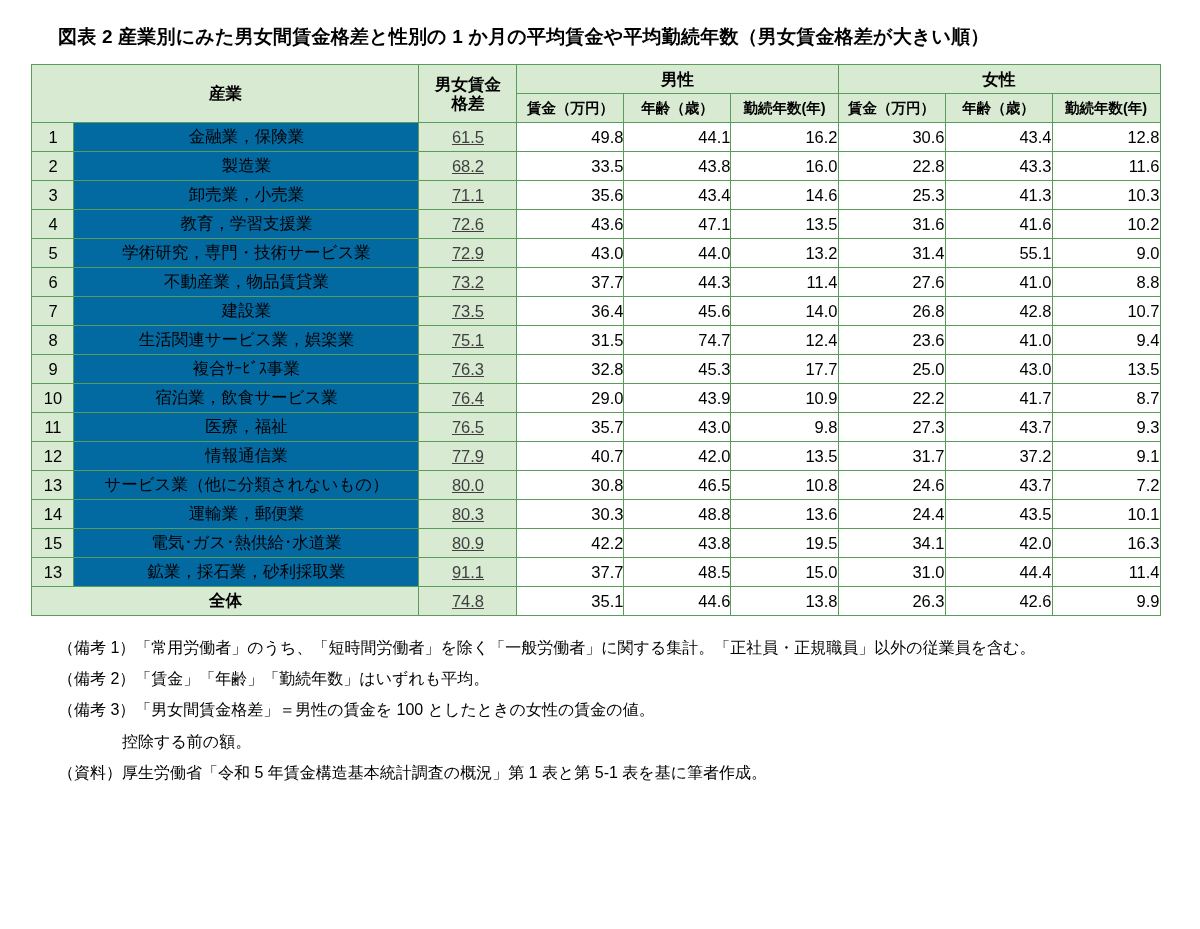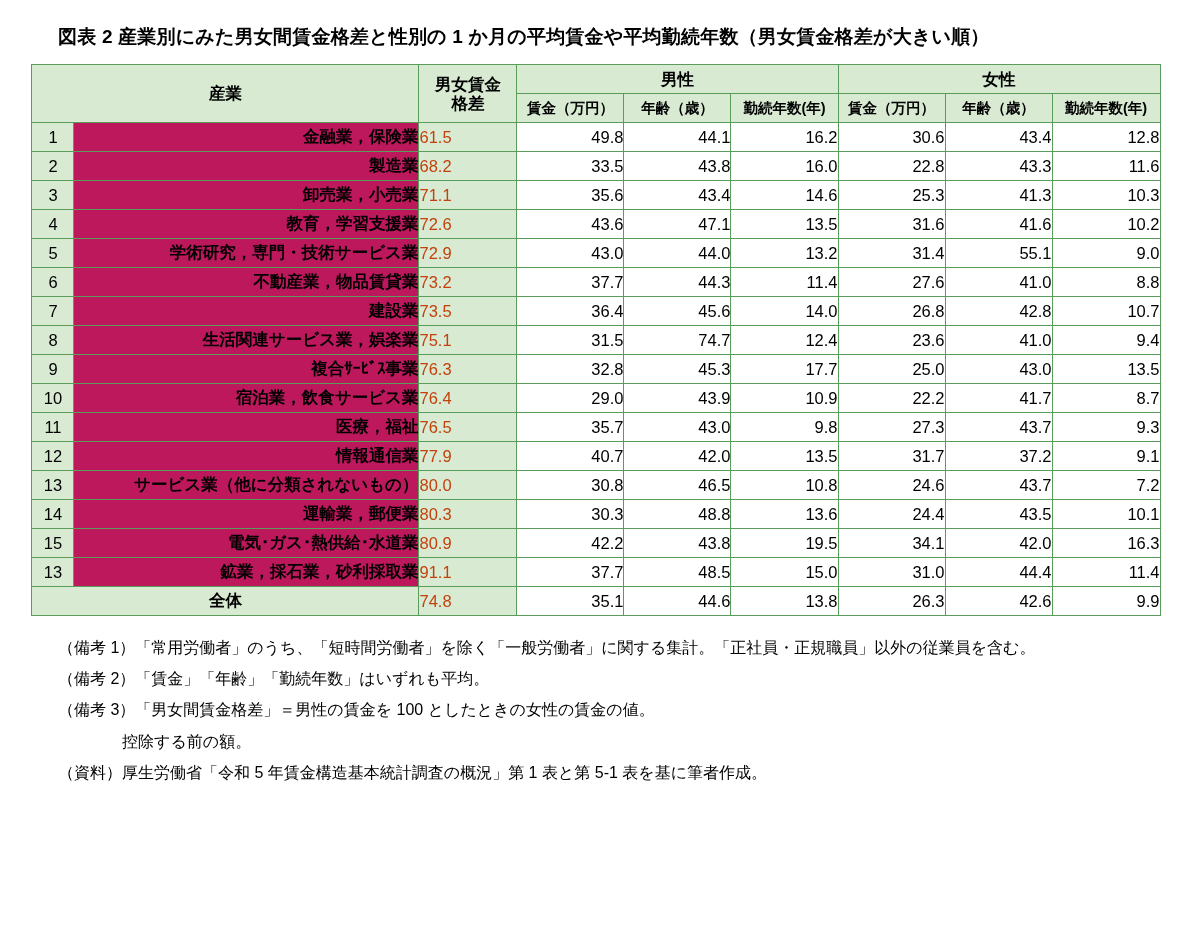--- a/index.html
+++ b/index.html
@@ -52,35 +52,35 @@
     font-weight: bold;
   }
   .c-no {
     width: 42px;
     background: #d9ead3;
     text-align: center;
     font-size: 16px;
   }
   .c-ind {
     width: 345px;
-    background: #be185d;
-    text-align: right;
+    background: #0369a1;
+    text-align: center;
     padding-left: 10px;
     font-size: 16px;
     white-space: nowrap;
     overflow: hidden;
-    font-weight: bold;
   }
   .c-gap {
     width: 98px;
     background: #d9ead3;
-    text-align: left;
+    text-align: center;
     padding-right: 12px;
-    color: #c2410c;
+    color: #404040;
     font-size: 17px;
+    text-decoration: underline;
   }
   .c-num {
     width: 107px;
     background: #ffffff;
     text-align: right;
     padding-right: 12px;
     font-size: 17px;
   }
   
   .c-num.inner-left {

